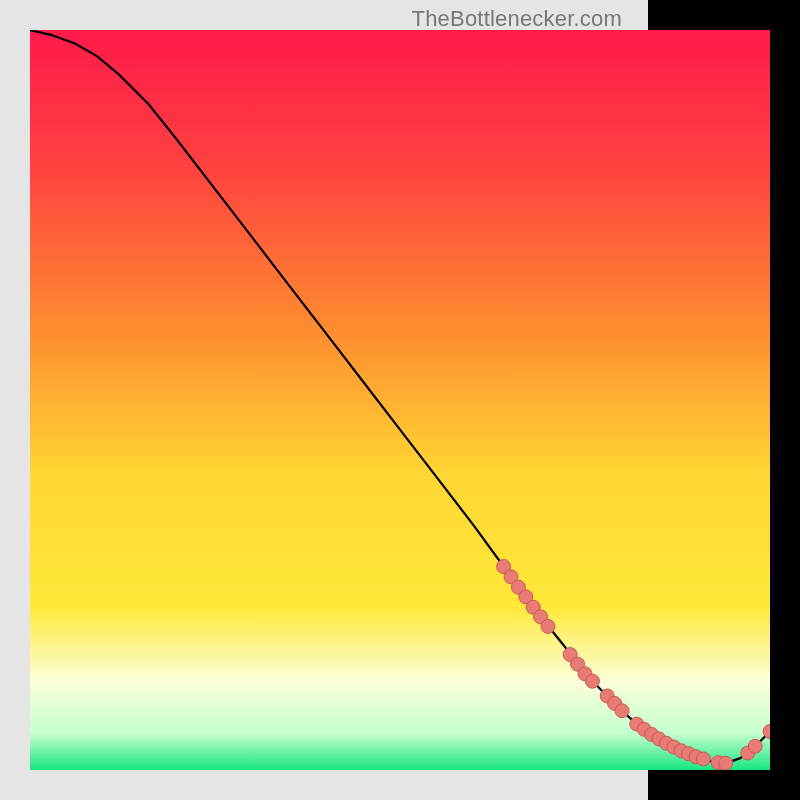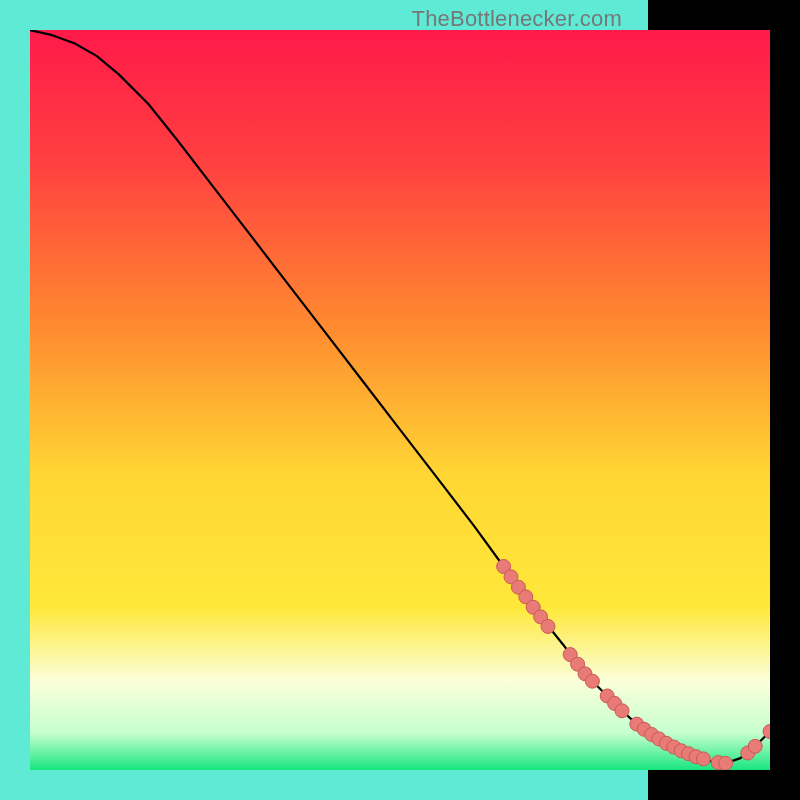--- a/index.html
+++ b/index.html
@@ -8,21 +8,21 @@
     width: 800px;
     height: 800px;
     background: #000;
     overflow: hidden;
     font-family: Arial, Helvetica, sans-serif;
   }
   .stage {
     position: relative;
     width: 648px;
     height: 800px;
-    background: #5eead4;
+    background: #e5e5e5;
   }
   .plot {
     position: absolute;
     left: 30px;
     top: 30px;
     width: 740px;
     height: 740px;
   }
   .watermark {
     position: absolute;

